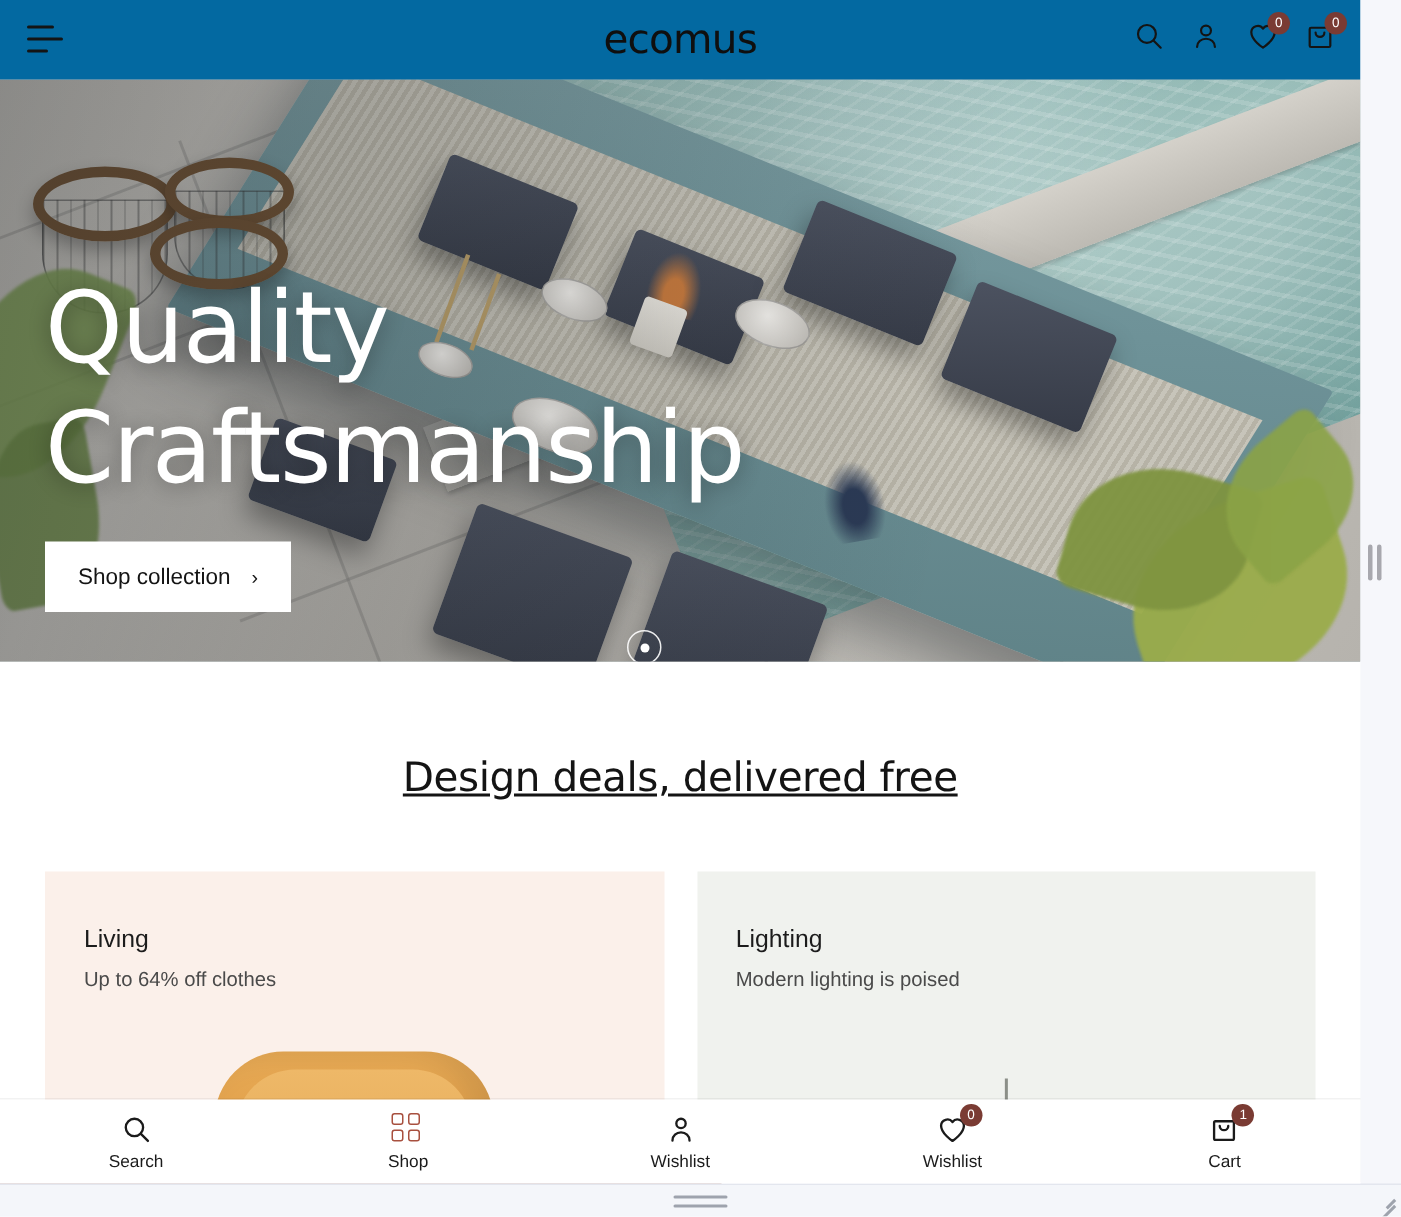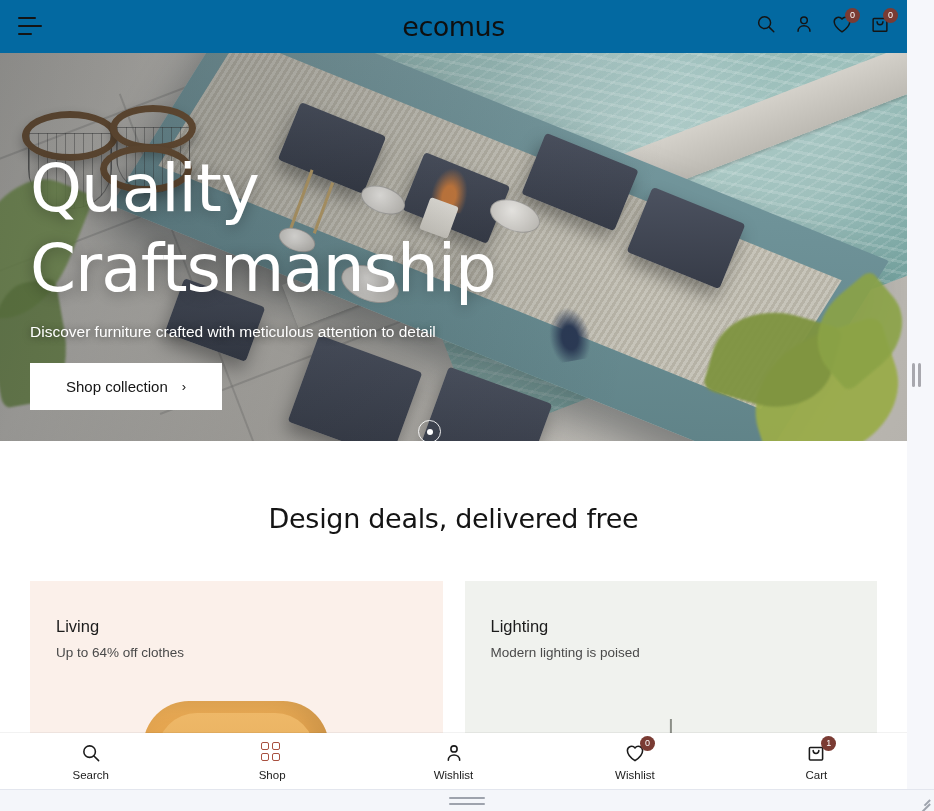--- a/index.html
+++ b/index.html
@@ -181,51 +181,51 @@
   .lf2{ right:74px; bottom:34px;  width:120px; height:96px;  background:#7f9440; opacity:.95; transform:rotate(16deg); }
   .lf3{ right:0px;  bottom:70px;  width:96px;  height:80px;  background:#8ba346; opacity:.9;  transform:rotate(-40deg); }
   .lf4{ left:-26px; top:120px;    width:96px;  height:150px; background:#7c9a52; opacity:.88; transform:rotate(22deg); }
   .lf5{ left:-8px;  top:230px;    width:74px;  height:120px; background:#6d8a46; opacity:.85; transform:rotate(-10deg); }
 
   .hero-overlay{
     position:absolute; inset:0;
     background:linear-gradient(100deg, rgba(20,25,30,.30) 0%, rgba(20,25,30,.10) 48%, rgba(20,25,30,0) 70%);
   }
 
-  .hero-content{ position:absolute; left:30px; top:96px; z-index:3; }
+  .hero-content{ position:absolute; left:30px; top:126px; z-index:3; }
   .hero-title{
     font-size:66px; line-height:80px; color:#fff; font-weight:400;
     letter-spacing:-1px; text-shadow:0 2px 14px rgba(0,0,0,.32);
     font-family:"DejaVu Sans", sans-serif;
   }
   .hero-sub{
     margin-top:14px; font-size:15.5px; color:#fff; font-weight:400;
     text-shadow:0 1px 7px rgba(0,0,0,.5);
   }
   .hero-btn{
     margin-top:22px; display:inline-flex; align-items:center; gap:14px;
     background:#fff; color:#141414; border:none;
-    padding:15px 36px; font-size:15px; cursor:pointer;
+    padding:15px 22px; font-size:15px; cursor:pointer;
     font-family:"Liberation Sans", sans-serif;
   }
   .hero-btn .chev{ font-size:13px; }
 
   .hero-dot{
     position:absolute; left:418px; top:367px; width:23px; height:23px;
     border-radius:50%; border:1.6px solid rgba(255,255,255,.9);
     display:flex; align-items:center; justify-content:center; z-index:4;
     cursor:pointer;
   }
   .hero-dot span{ width:6px; height:6px; border-radius:50%; background:#fff; display:block; }
 
   
   .deals{ width:907px; background:#fff; padding-top:62px; }
   .deals-title{
     text-align:center; font-size:27px; color:#141414; font-weight:400;
-    letter-spacing:-.3px; font-family:"DejaVu Sans", sans-serif;
+    letter-spacing:-.3px; font-family:"DejaVu Sans", sans-serif;text-decoration:underline;
   }
   .cards{
     margin-top:47px; display:flex; gap:22px; padding:0 30px;
   }
   .card{
     position:relative; flex:1; height:200px; overflow:hidden;
     cursor:pointer;
   }
   .card.living{ background:#fbf0ea; }
   .card.lighting{ background:#f0f2ee; }
@@ -417,21 +417,20 @@
         <div class="leaf lf1"></div>
         <div class="leaf lf2"></div>
         <div class="leaf lf3"></div>
       </div>
 
       <div class="hero-overlay"></div>
 
       <div class="hero-content">
         <div class="hero-title">Quality</div>
         <div class="hero-title">Craftsmanship</div>
-        <div class="hero-sub">Discover furniture crafted with meticulous attention to detail</div>
         <button class="hero-btn">
           <span>Shop collection</span>
           <span class="chev">›</span>
         </button>
       </div>
 
       <div class="hero-dot">
         <span></span>
       </div>
     </div>

